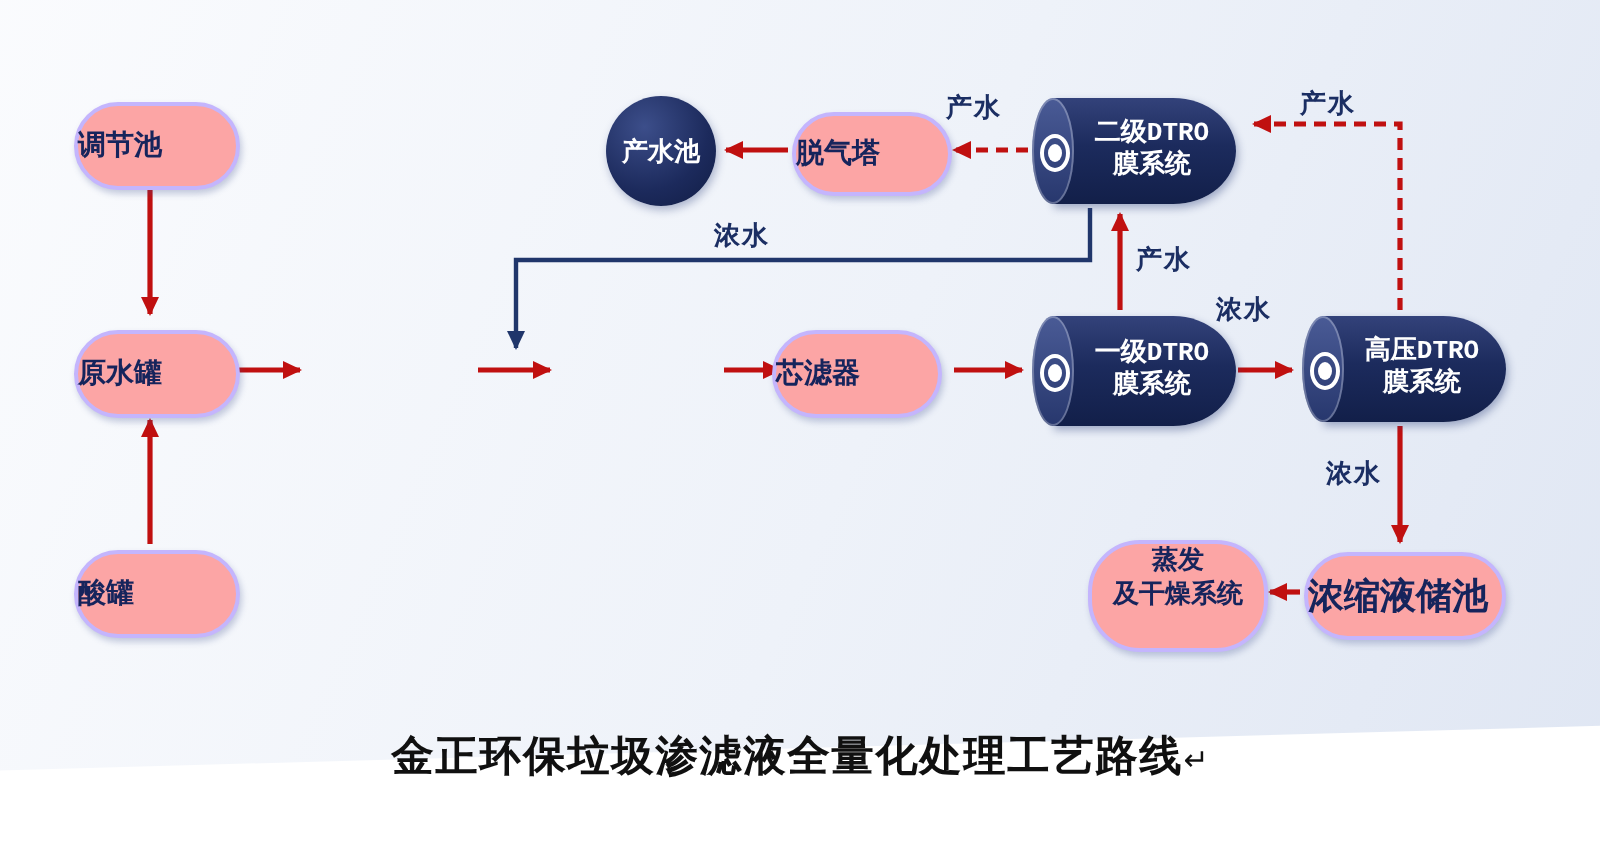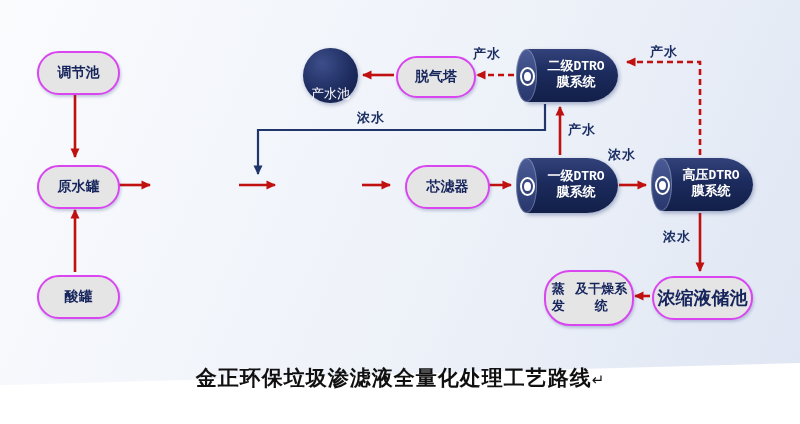--- a/index.html
+++ b/index.html
@@ -7,33 +7,33 @@
     position:relative;width:800px;height:424px;overflow:hidden;background:#ffffff;
     font-family:"Liberation Sans","DejaVu Sans",sans-serif;
   }
   .bg{
     position:absolute;left:-24px;top:-34px;width:848px;height:408px;
     background:linear-gradient(115deg,#fbfcfe 0%,#eef2f9 55%,#dfe6f3 100%);
     transform:rotate(-1.6deg);
   }
   
   .stadium{
-    position:absolute;display:flex;align-items:center;justify-content:center;
-    background:#e5e5e5;border:2px solid #d946ef;border-radius:22px;
+    position:absolute;display:flex;align-items:center;
+    background:#fca5a5;border:2px solid #c4b5fd;border-radius:22px;
     color:#16245c;font-weight:700;font-size:14px;text-align:center;
     box-shadow:1px 2px 3px rgba(60,80,140,0.28);
   }
-  .stadium.two{flex-direction:row;font-size:13px;line-height:1.3;}
+  .stadium.two{flex-direction:column;font-size:13px;line-height:1.3;}
   .stadium span{display:block;}
   
   .pool{
     position:absolute;border-radius:50%;
     background:radial-gradient(circle at 35% 28%,#3c4e8a 0%,#1c2a5c 60%,#111d44 100%);
-    color:#ffffff;font-weight:400;font-size:13px;
-    display:flex;align-items:flex-end;justify-content:center;
+    color:#ffffff;font-weight:700;font-size:13px;
+    display:flex;align-items:center;justify-content:center;
     box-shadow:1px 2px 4px rgba(40,60,120,0.35);
   }
   
   .cylinder{position:absolute;}
   .cyl-body{
     position:absolute;left:10px;top:0;right:0;bottom:0;
     background:linear-gradient(180deg,#33427a 0%,#1c2b5d 45%,#121f49 100%);
     border-top-right-radius:34% 50%;border-bottom-right-radius:34% 50%;
     box-shadow:1px 2px 4px rgba(40,60,120,0.4);
   }
@@ -110,21 +110,21 @@
   <div class="stadium" style="left:37px;top:51px;width:79px;height:40px">
     <span>调节池</span>
   </div>
   <div class="stadium" style="left:37px;top:165px;width:79px;height:40px">
     <span>原水罐</span>
   </div>
   <div class="stadium" style="left:37px;top:275px;width:79px;height:40px">
     <span>酸罐</span>
   </div>
 
-  <div class="stadium" style="left:405px;top:165px;width:81px;height:40px">
+  <div class="stadium" style="left:386px;top:165px;width:81px;height:40px">
     <span>芯滤器</span>
   </div>
 
   <div class="cylinder" style="left:516px;top:158px;width:102px;height:55px">
     <div class="cyl-body"></div>
     <div class="cyl-cap"></div>
     <div class="cyl-icon"></div>
     <div class="cyl-text">
       <span>一级DTRO</span>
       <span>膜系统</span>

